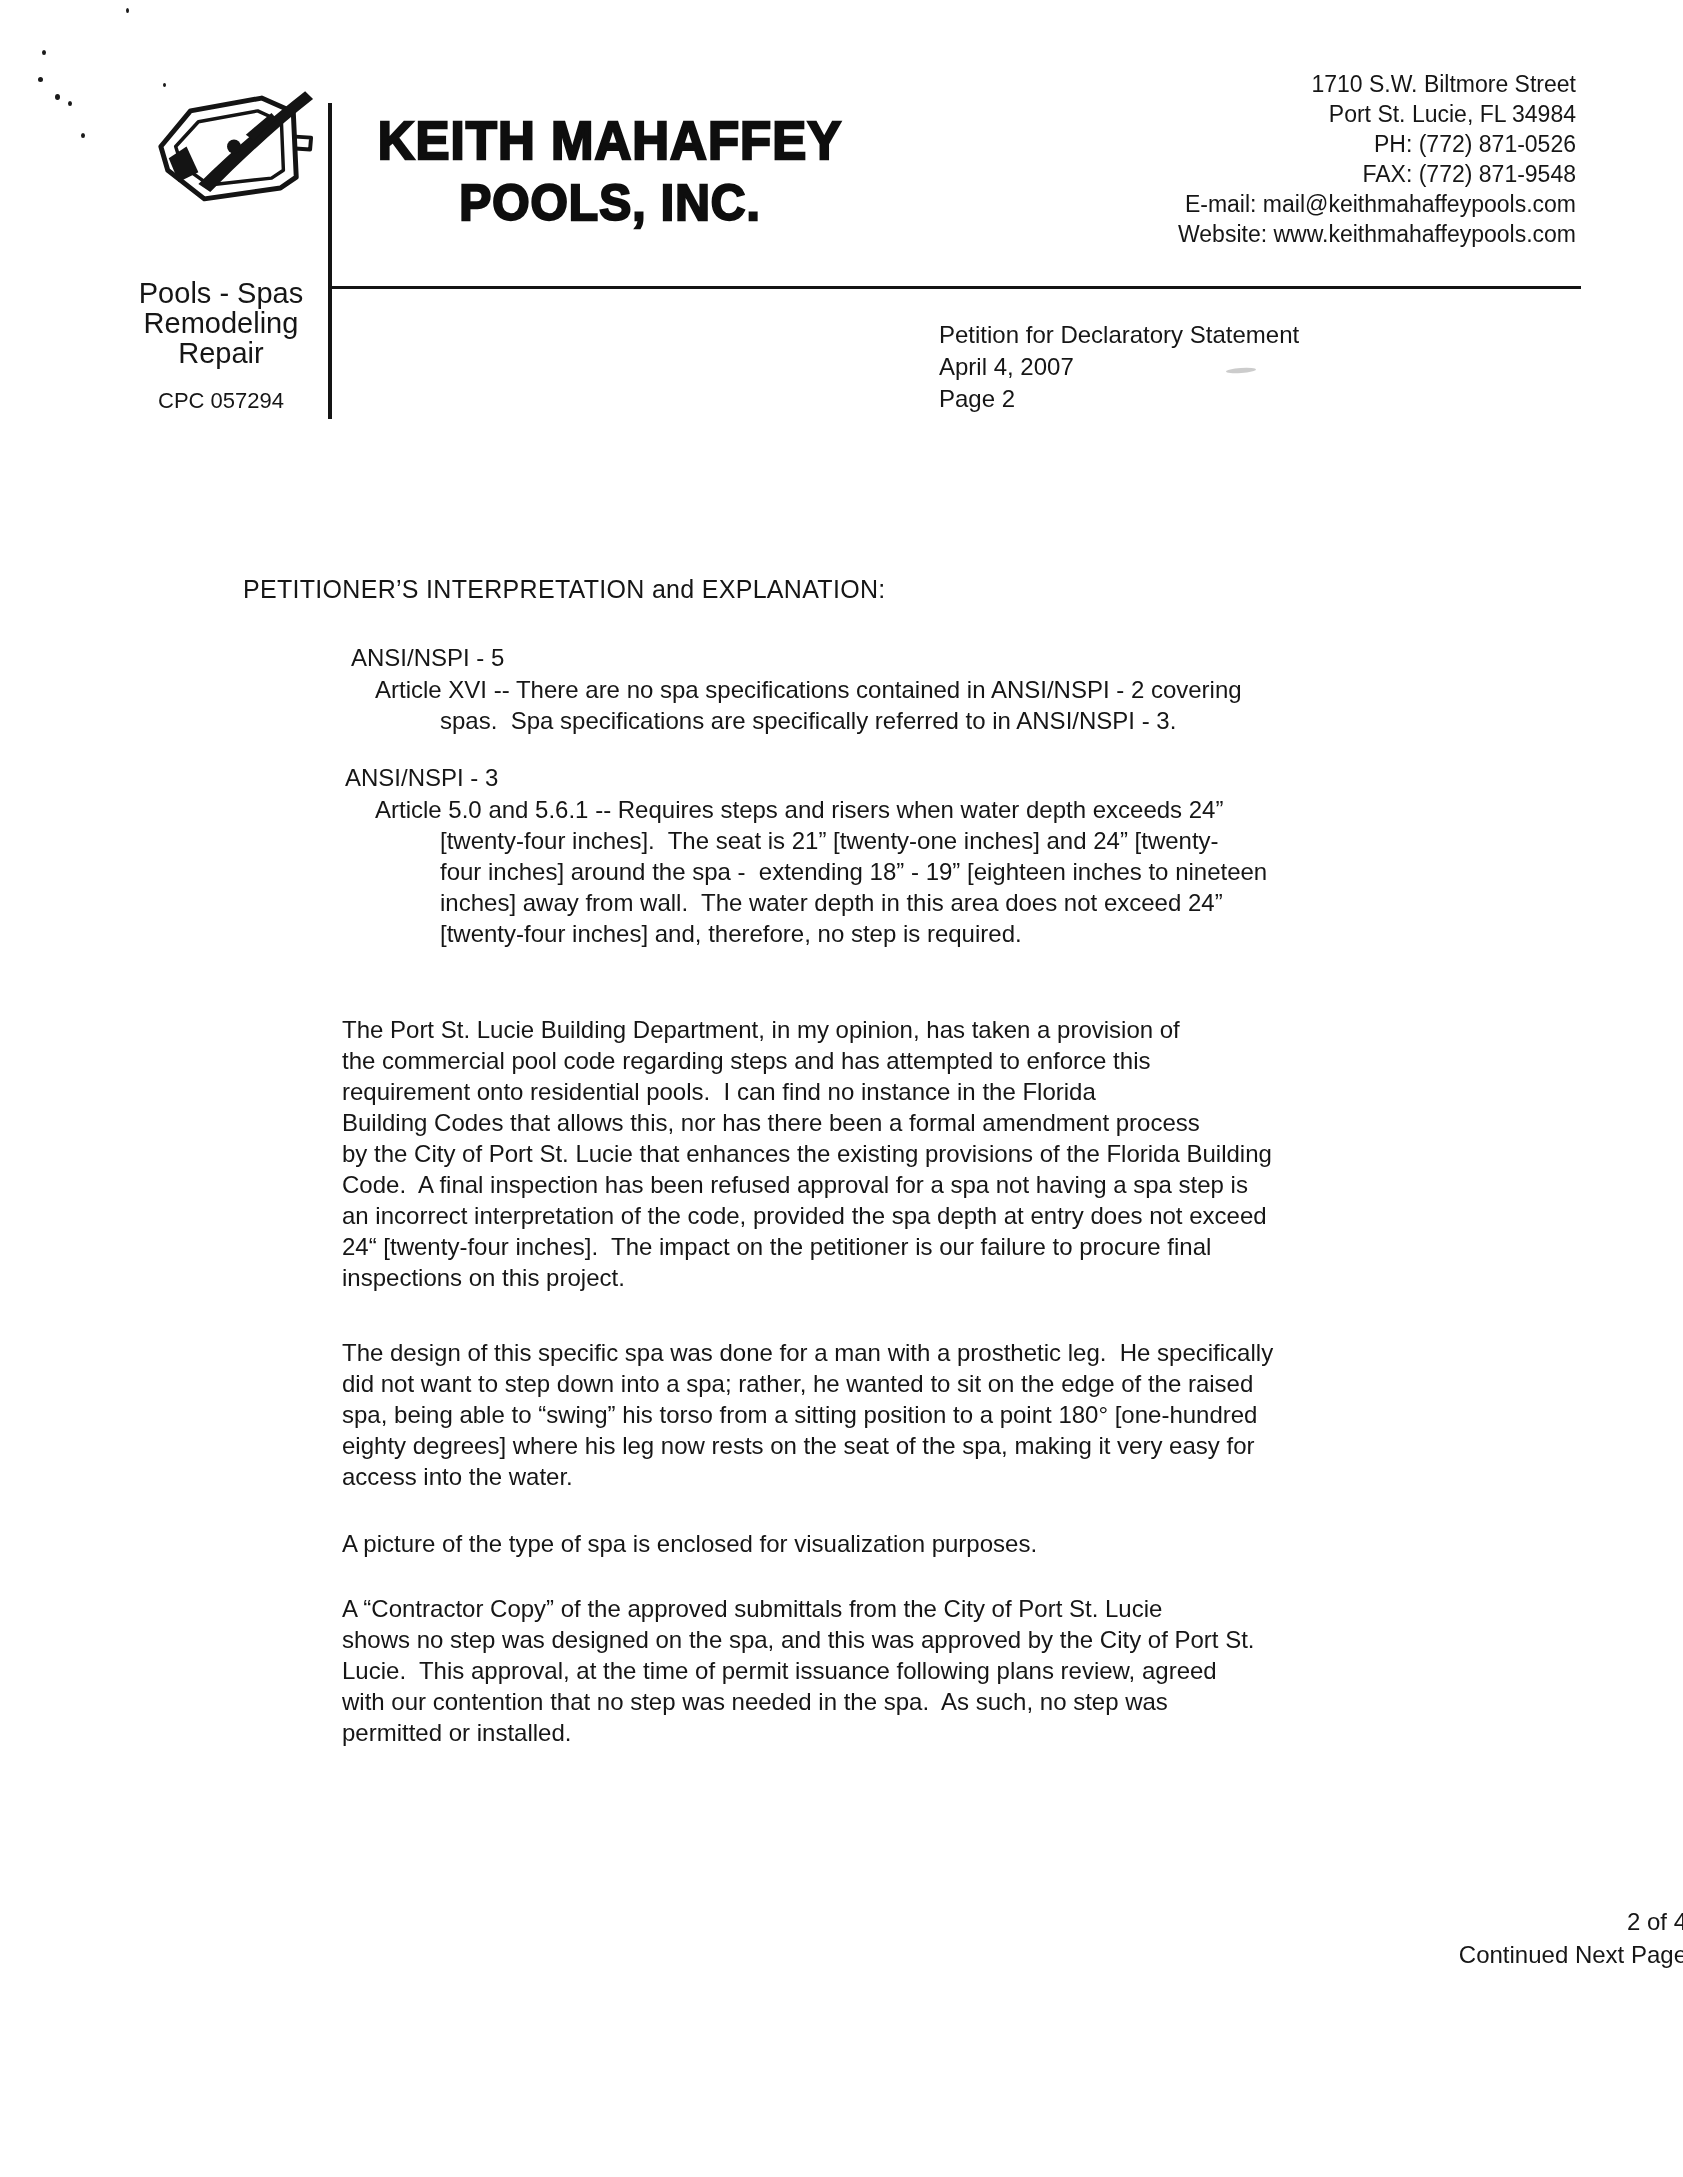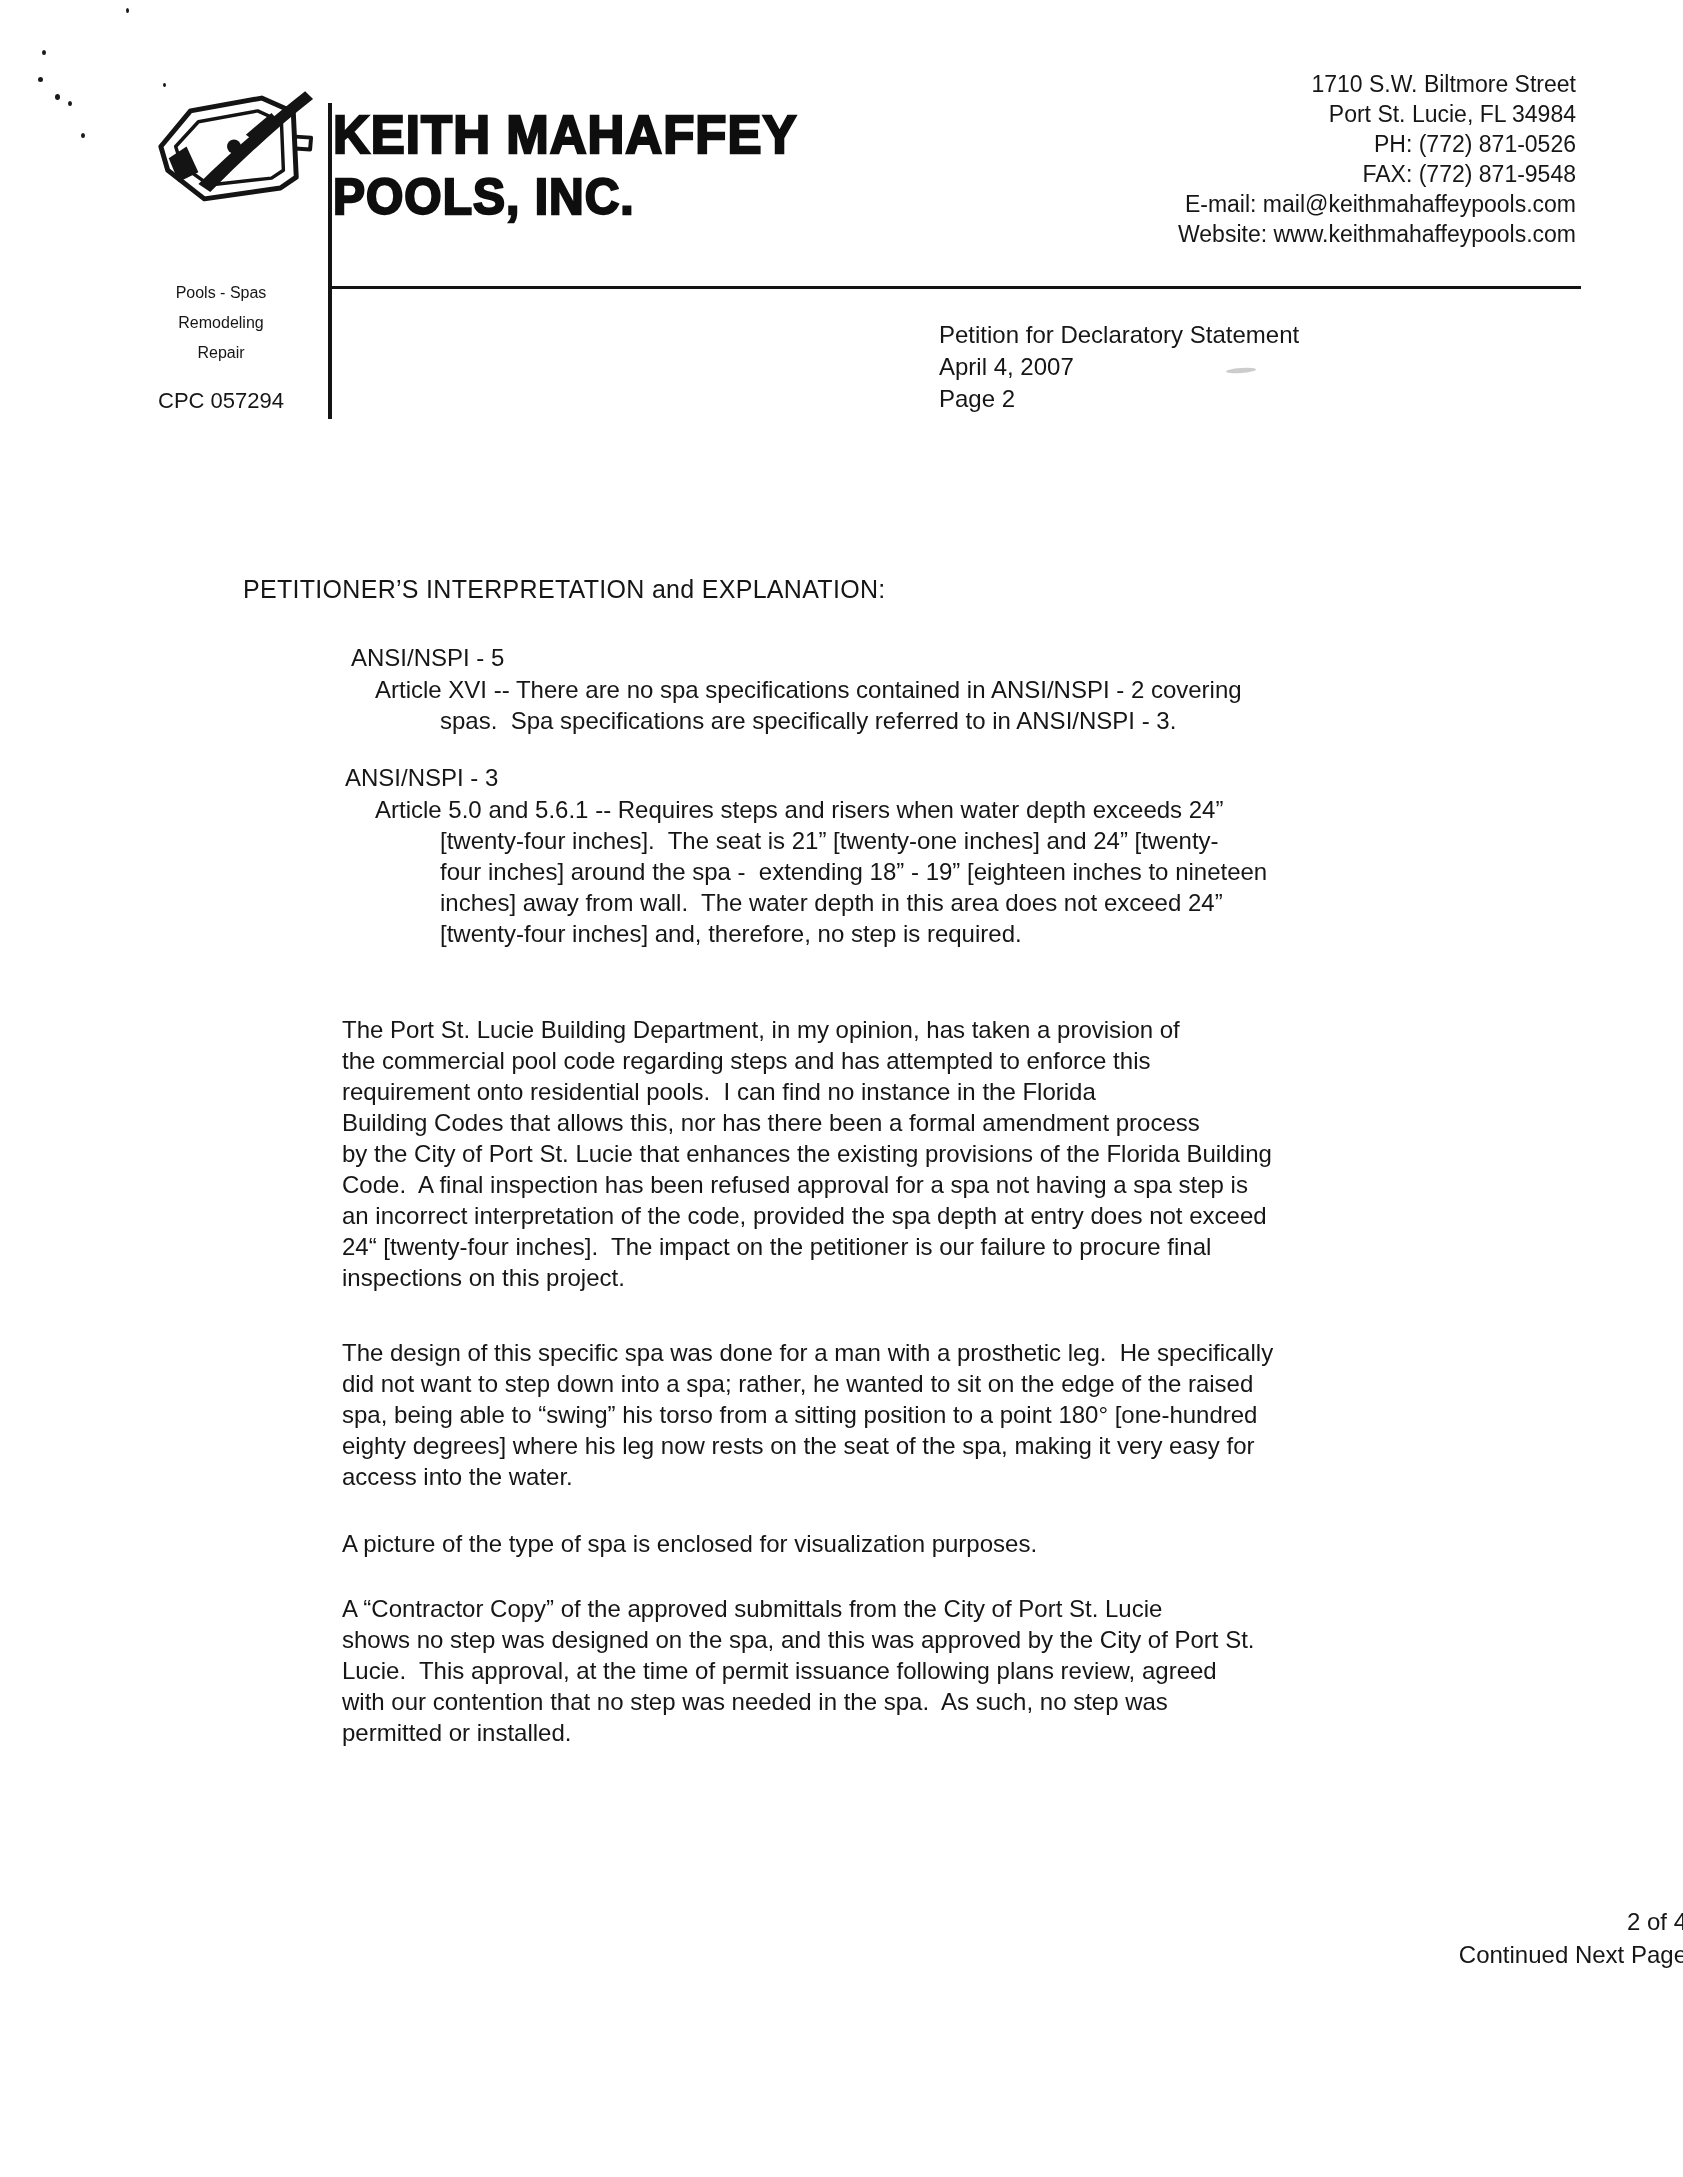--- a/index.html
+++ b/index.html
@@ -11,31 +11,31 @@
     font-family:"Liberation Sans", sans-serif;
     overflow:hidden;
   }
   .abs{position:absolute;}
   .pre{white-space:pre-wrap;}
 
   
   .vrule{left:328px;top:103px;width:4px;height:316px;background:#141414;}
   .hrule{left:328px;top:286px;width:1253px;height:3px;background:#141414;}
   .logo-svg{left:147px;top:83px;width:170px;height:127px;}
-  .company{left:333px;top:105px;width:554px;color:#0e0e0e;}
+  .company{left:333px;top:111px;width:554px;text-align:center;color:#0e0e0e;}
   .company .l1{
     font-size:51px;line-height:59px;font-weight:bold;
     letter-spacing:1px;-webkit-text-stroke:2.2px #0e0e0e;transform:scaleY(1.04);
   }
   .company .l2{
     font-size:48px;line-height:53px;font-weight:bold;
     letter-spacing:1px;-webkit-text-stroke:2.2px #0e0e0e;margin-top:6px;transform:scaleY(1.04);
   }
   .addr{right:107px;top:69px;width:614px;text-align:right;font-size:23px;line-height:30px;}
-  .services{left:117px;top:278px;width:208px;text-align:center;font-size:16px;line-height:30px;}
+  .services{left:117px;top:278px;width:208px;text-align:center;font-size:29px;line-height:30px;}
   .license{left:117px;top:388px;width:208px;text-align:center;font-size:22px;}
 
   .doc-head{left:939px;top:319px;font-size:24px;line-height:32px;}
 
   
   .h-main{left:243px;top:575px;font-size:25px;letter-spacing:0.3px;}
   .sec-label{font-size:24px;line-height:31px;}
   .sec-first{font-size:24px;line-height:31px;}
   .sec-cont{font-size:24px;line-height:31px;}
   .s1-label{left:351px;top:642px;}

